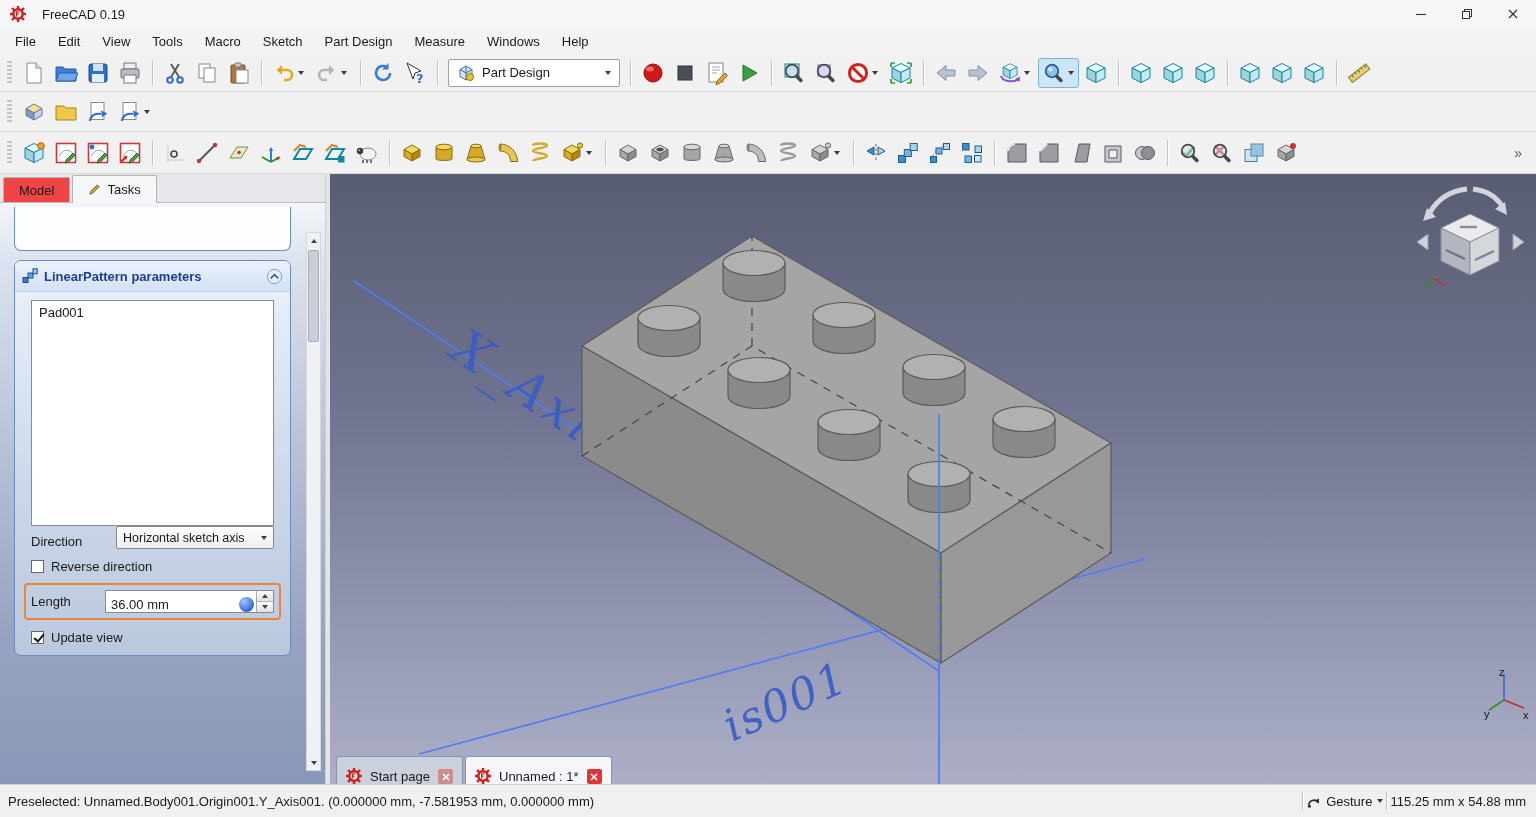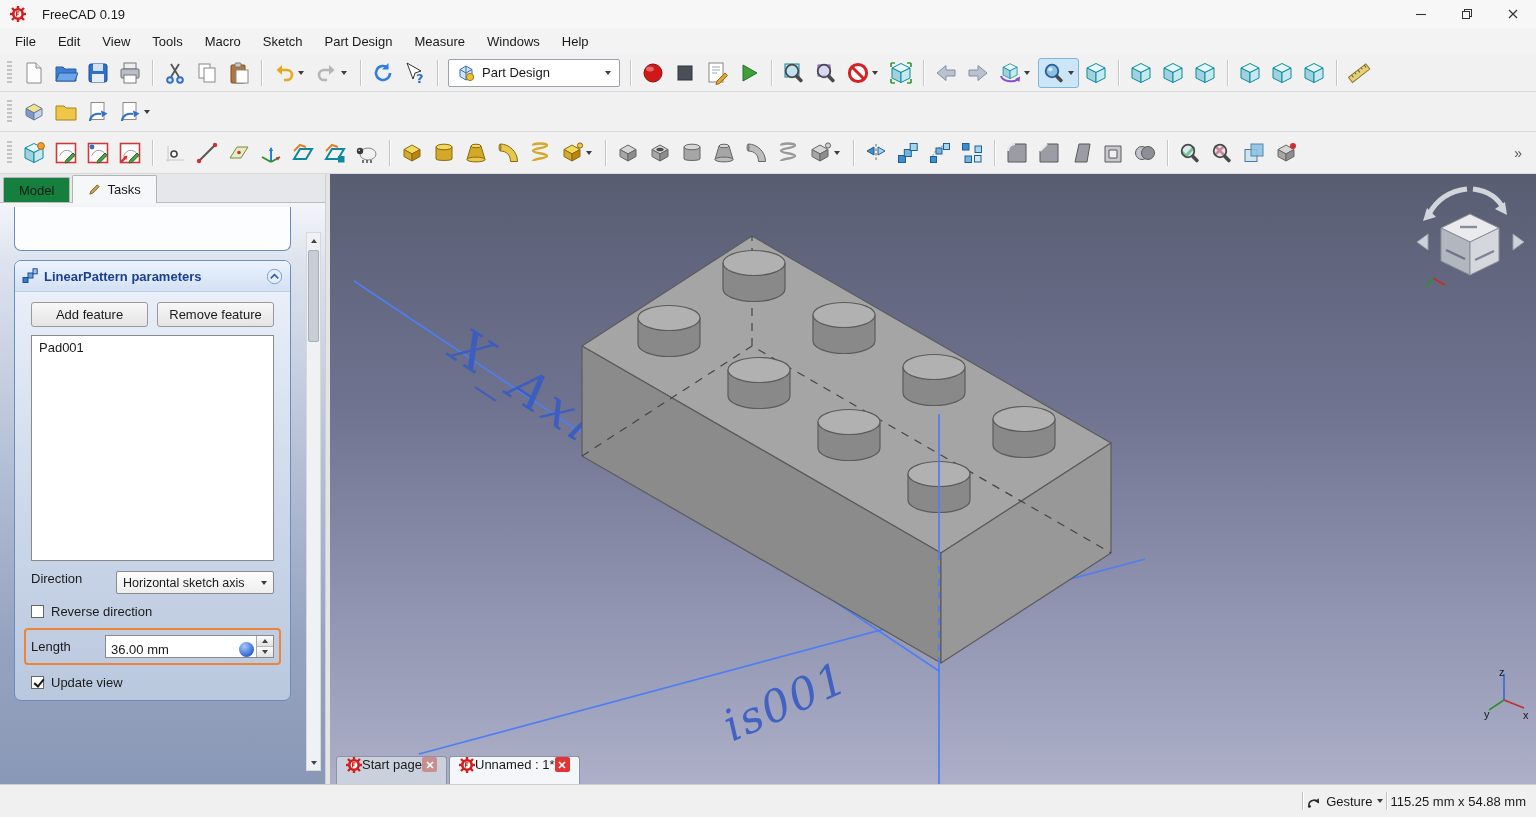--- a/index.html
+++ b/index.html
@@ -28,37 +28,37 @@
   .wbcombo{display:flex;align-items:center;gap:7px;height:28px;padding:0 8px;background:#fff;border:1px solid #9aa2ad;border-radius:2px;min-width:172px;flex:none;margin:0 3px}
   .wbcombo svg{width:18px;height:18px}
   .wbcombo .chev{margin-left:auto}
   .tb-overflow{margin-left:auto;padding:0 8px;color:#555;font-size:14px}
   
   .main{display:flex;height:610px}
   .combo{width:325px;position:relative;display:flex;flex-direction:column;background:#f0f0f0}
   .combo-header{height:23px;display:flex;align-items:center;padding:0 8px;background:#f1f2f4}
   .float-ic{margin-left:auto;display:flex}
   .combo-tabs{height:29px;display:flex;align-items:flex-end;background:#e6e7ea;border-bottom:1px solid #bcbcbc;padding-left:3px;gap:2px}
-  .cvtab{height:25px;display:flex;align-items:center;gap:6px;padding:0 15px;background:#15803d;border:1px solid #b3b3b3;border-bottom:none;border-radius:2px 2px 0 0}
+  .cvtab{height:25px;display:flex;align-items:center;gap:6px;padding:0 15px;background:#ef4444;border:1px solid #b3b3b3;border-bottom:none;border-radius:2px 2px 0 0}
   .cvtab.active{background:#f6f7f9;height:28px;margin-bottom:-1px}
   .task-area{flex:1;position:relative;overflow:hidden;
      background:linear-gradient(180deg,#f3f5f9 0%,#dde3ee 10%,#b7c2d8 42%,#96a3c0 75%,#8a98b7 100%)}
   .stub-box{margin:4px 34px 0 14px;height:44px;background:#fcfdff;border:1px solid #6a8cbf;border-top:none;border-radius:0 0 7px 7px}
   .section{margin:9px 34px 0 14px;border:1px solid #6a8cbf;border-radius:7px;padding:0 16px 10px;
      background:linear-gradient(180deg,#f6f9fd 0%,#e7eef8 9%,#cdd9ea 55%,#bac8de 100%)}
   .sec-head{height:26px;margin:0 -16px;display:flex;align-items:center;gap:6px;padding:15px 7px;
      background:linear-gradient(#ebf3fd,#d3e1f4);border-bottom:1px solid #bccee8;border-radius:6px 6px 0 0}
   .sec-head svg{flex:none}
   .sec-title{font-weight:bold;color:#1c3f8e}
   .collapse{margin-left:auto;display:flex}
   .btnrow{display:flex;gap:9px;margin-top:10px}
   .btnrow button{flex:1;height:25px;font:13px "Liberation Sans",sans-serif;background:linear-gradient(#f8f8f8,#e4e4e4);border:1px solid #999;border-radius:3px;color:#1a1a1a}
   .featlist{margin-top:8px;height:226px;background:#fff;border:1px solid #8a8a8a;padding:2px;overflow:hidden}
   .feat-item{padding:2px 5px}
-  .dirrow{display:flex;align-items:flex-start;margin-top:10px}
+  .dirrow{display:flex;align-items:flex-end;}
   .qcombo{margin-left:auto;width:158px;height:23px;background:linear-gradient(#fdfdfd,#eeeeee);border:1px solid #8a8a8a;border-radius:2px;display:flex;align-items:center;padding:0 6px;font-size:12.5px;white-space:nowrap}
   .qcombo .chev{margin-left:auto}
   .chkrow{display:flex;align-items:center;gap:7px;margin-top:10px}
   .chk{width:13px;height:13px;background:#fff;border:1px solid #666;position:relative;flex:none}
   .chk.checked::after{content:"";position:absolute;left:1.5px;top:2px;width:8px;height:4px;
      border-left:2px solid #1a1a1a;border-bottom:2px solid #1a1a1a;transform:rotate(-50deg)}
   .orange-box{border:2px solid #ef8436;border-radius:4px;margin:9px -7px 0;padding:5px 5px;display:flex;flex-direction:column;gap:7px}
   .paramrow{display:flex;align-items:center}
   .plbl{width:74px;flex:none}
   .qspin{flex:1;height:23px;border:1px solid #8a8a8a;background:#fff;display:flex;align-items:flex-end}
@@ -76,21 +76,21 @@
   .sb-fill{flex:1}
   .splitter{width:5px;background:#e4e4e4;border-left:1px solid #cfcfcf}
   
   .viewport{flex:1;position:relative;overflow:hidden;
      background:linear-gradient(180deg,#585d72 0%,#6f7390 38%,#9195b1 72%,#adafc8 100%)}
   .scene{position:absolute;inset:0;width:100%;height:100%}
   .axlabel{font-family:"DejaVu Serif",serif;font-style:italic;fill:#3a5cc2;fill-opacity:.92}
   .navcube{position:absolute;top:6px;right:8px;width:115px;height:115px}
   .axiscross{position:absolute;right:6px;bottom:64px;width:48px;height:54px}
   .doctabs{position:absolute;left:6px;bottom:0;display:flex;gap:2px}
-  .dtab{display:flex;align-items:flex-start;gap:0;height:28px;padding:0 9px;background:rgba(206,211,223,.93);border:1px solid #8a93a8;border-bottom:none;border-radius:3px 3px 0 0;white-space:nowrap}
+  .dtab{display:flex;align-items:flex-end;gap:8px;height:28px;padding:0 9px;background:rgba(206,211,223,.93);border:1px solid #8a93a8;border-bottom:none;border-radius:3px 3px 0 0;white-space:nowrap}
   .dtab.active{background:#f4f6f9}
   .dtab svg.logo{width:16px;height:16px}
   .closebox{width:15px;height:15px;border-radius:2px;display:flex;align-items:center;justify-content:center}
   .dtab:not(.active) .closebox{background:#c98f8f}
   .dtab.active .closebox{background:#e23434}
   
   .statusbar{height:33px;background:#f0f0f0;border-top:1px solid #d0d0d0;display:flex;align-items:center;padding:0 10px 0 8px}
   .sb-right{margin-left:auto;display:flex;align-items:center;gap:3px}
   .vsep{width:1px;height:18px;background:#c2c2c2;box-shadow:1px 0 0 #fff}
   .gesture{display:flex;align-items:center;gap:5px}
@@ -707,24 +707,20 @@
             </span>
             <span class="sec-title">LinearPattern parameters</span>
             <span class="collapse">
               <svg width="17" height="17" viewBox="0 0 18 18">
                   <circle cx="9" cy="9" r="7.6" fill="#e4edf9" stroke="#7a9ac8"></circle>
                   <path d="M5 11l4-4 4 4" fill="none" stroke="#2a5fa8" stroke-width="1.6"></path>
                 </svg>
             </span>
           </div>
 
-          <div class="btnrow">
-            <button>Add feature</button>
-            <button>Remove feature</button>
-          </div>
 
           <div class="featlist" id="featlist">
               <div class="feat-item">Pad001</div>
             </div>
 
           <div class="dirrow">
             <span>Direction</span>
             <div class="qcombo">
               <span>Horizontal sketch axis</span>
               <span class="chev"></span>
@@ -881,20 +877,21 @@
               <svg width="8" height="8" viewBox="0 0 8 8">
                 <path d="M1 1l6 6M7 1L1 7" stroke="#fff" stroke-width="1.6"></path>
               </svg>
             </span>
           </div>
         </div>
     </div>
   </div>
 
   <div class="statusbar">
+    <span>Preselected: Unnamed.Body001.Origin001.Y_Axis001. (0.000000 mm, -7.581953 mm, 0.000000 mm)</span>
     <div class="sb-right">
       <span class="vsep"></span>
       <span class="gesture">
         <svg width="15" height="15" viewBox="0 0 16 16">
             <path d="M3 12c0-5 7-7.5 10-3.2" fill="none" stroke="#2a2a2a" stroke-width="1.6"></path>
             <path d="M13.6 4.6l.4 5.4-4.4-2.4z" fill="#2a2a2a"></path>
             <circle cx="3.6" cy="13" r="1.6" fill="#2a2a2a"></circle>
           </svg>
         <span>Gesture</span>
         <span class="chev"></span>

